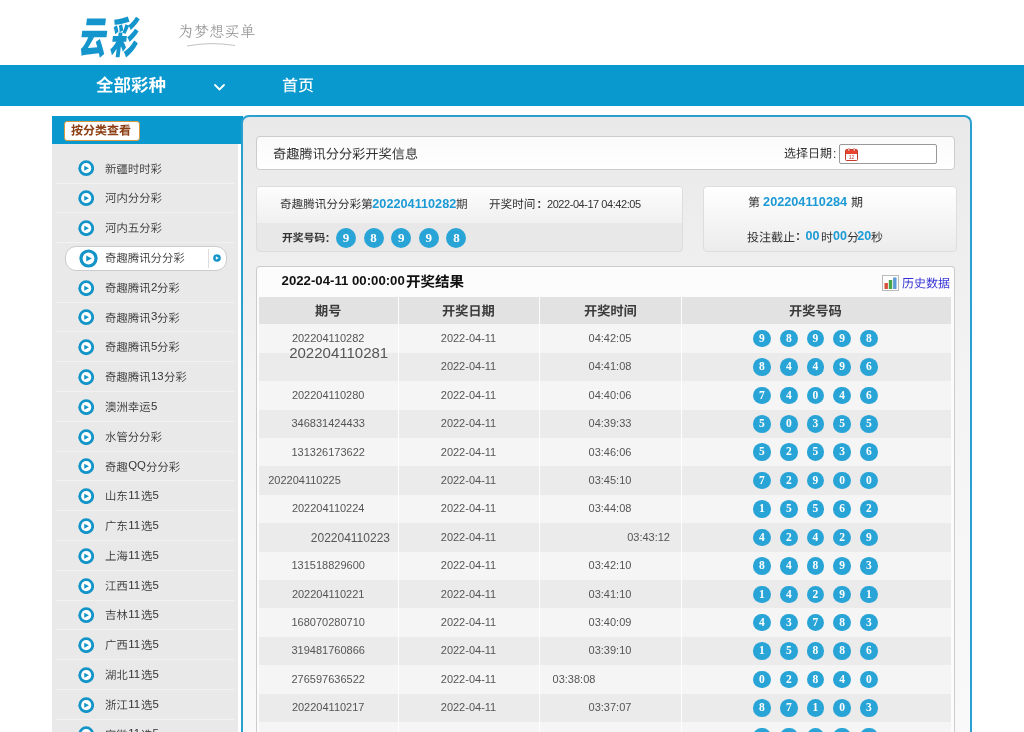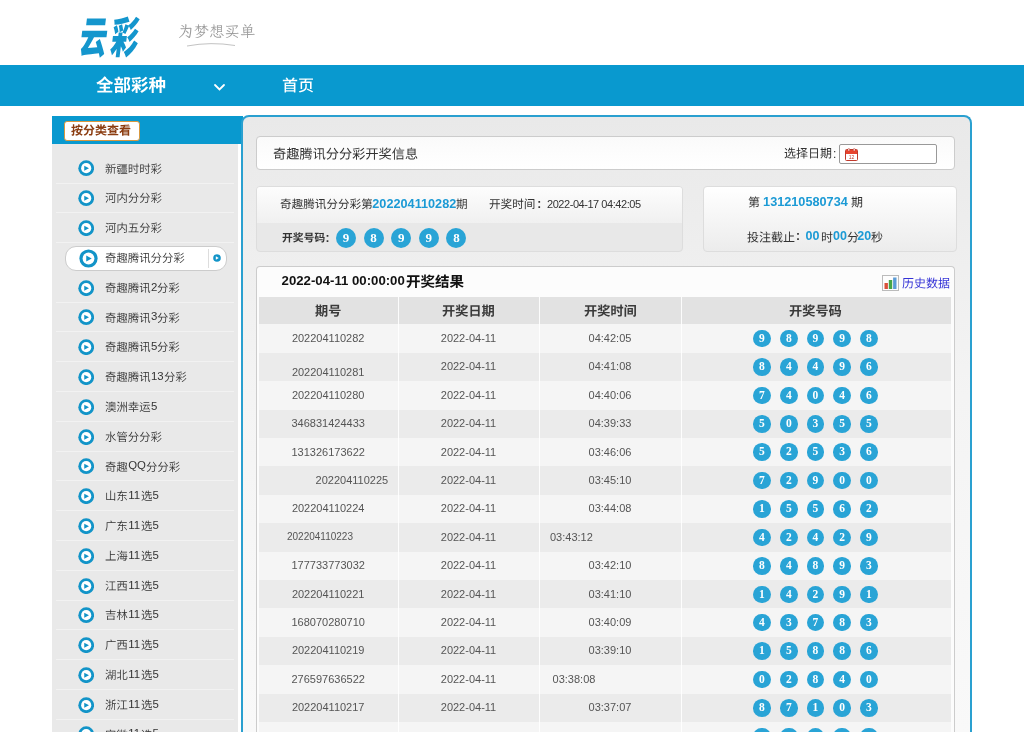--- a/index.html
+++ b/index.html
@@ -598,21 +598,21 @@
 <div class="ball" style="left:363.6px;top:228.2px;width:20.0px;height:20.0px;font-size:13.0px;line-height:20.0px">8</div>
 <div class="ball" style="left:391.2px;top:228.2px;width:20.0px;height:20.0px;font-size:13.0px;line-height:20.0px">9</div>
 <div class="ball" style="left:418.8px;top:228.2px;width:20.0px;height:20.0px;font-size:13.0px;line-height:20.0px">9</div>
 <div class="ball" style="left:446.4px;top:228.2px;width:20.0px;height:20.0px;font-size:13.0px;line-height:20.0px">8</div>
 <div class="ab" style="left:703px;top:185.5px;width:252px;height:64px;border:1px solid #ddd;border-radius:4px;background:linear-gradient(#fff,#ececec)"></div>
 <div class="ab" style="left:747.8px;top:196.1px">
     <svg class="zh " width="12.0" height="12.0" viewBox="0 -880 1000 1000" fill="#333">
       <use href="#R7B2C" x="0"></use>
     </svg>
   </div>
-<div class="ab la" style="left:763.1px;top:194.6px;font-size:12.7px;font-weight:bold;color:#1b9ad5">131210580734</div>
+<div class="ab la" style="left:763.1px;top:194.6px;font-size:12.7px;font-weight:bold;color:#1b9ad5">202204110284</div>
 <div class="ab" style="left:850.9px;top:196.1px">
     <svg class="zh " width="12.0" height="12.0" viewBox="0 -880 1000 1000" fill="#333">
       <use href="#R671F" x="0"></use>
     </svg>
   </div>
 <div class="ab" style="left:747.0px;top:230.6px">
     <svg class="zh " width="48.0" height="12.0" viewBox="0 -880 4000 1000" fill="#333">
       <use href="#R6295" x="0"></use>
       <use href="#R6CE8" x="1000"></use>
       <use href="#R622A" x="2000"></use>
@@ -696,21 +696,21 @@
 <div class="ab" style="left:258.5px;top:324.4px;width:692px;height:28.4px;background:#f5f5f5"></div>
 <div class="ab la" style="left:328.2px;top:331.9px;font-size:11px;color:#555;width:120px;text-align:center;margin-left:-60px">202204110282</div>
 <div class="ab la" style="left:468.5px;top:331.9px;font-size:11px;color:#555;width:120px;text-align:center;margin-left:-60px">2022-04-11</div>
 <div class="ab la" style="left:610.0px;top:331.9px;font-size:11px;color:#555;width:120px;text-align:center;margin-left:-60px">04:42:05</div>
 <div class="ball" style="left:753.2px;top:329.8px;width:17.5px;height:17.5px;font-size:11.5px;line-height:17.5px">9</div>
 <div class="ball" style="left:780.0px;top:329.8px;width:17.5px;height:17.5px;font-size:11.5px;line-height:17.5px">8</div>
 <div class="ball" style="left:806.6px;top:329.8px;width:17.5px;height:17.5px;font-size:11.5px;line-height:17.5px">9</div>
 <div class="ball" style="left:833.4px;top:329.8px;width:17.5px;height:17.5px;font-size:11.5px;line-height:17.5px">9</div>
 <div class="ball" style="left:860.0px;top:329.8px;width:17.5px;height:17.5px;font-size:11.5px;line-height:17.5px">8</div>
 <div class="ab" style="left:258.5px;top:352.8px;width:692px;height:28.4px;background:#ebebeb"></div>
-<div class="ab la" style="left:328.2px;top:366px;font-size:11px;color:#555;width:120px;text-align:center;margin-left:-60px">202204110281</div>
+<div class="ab la" style="left:328.2px;top:344px;font-size:15px;color:#555;width:120px;text-align:right;margin-left:-60px">202204110281</div>
 <div class="ab la" style="left:468.5px;top:360.3px;font-size:11px;color:#555;width:120px;text-align:center;margin-left:-60px">2022-04-11</div>
 <div class="ab la" style="left:610.0px;top:360.3px;font-size:11px;color:#555;width:120px;text-align:center;margin-left:-60px">04:41:08</div>
 <div class="ball" style="left:753.2px;top:358.2px;width:17.5px;height:17.5px;font-size:11.5px;line-height:17.5px">8</div>
 <div class="ball" style="left:780.0px;top:358.2px;width:17.5px;height:17.5px;font-size:11.5px;line-height:17.5px">4</div>
 <div class="ball" style="left:806.6px;top:358.2px;width:17.5px;height:17.5px;font-size:11.5px;line-height:17.5px">4</div>
 <div class="ball" style="left:833.4px;top:358.2px;width:17.5px;height:17.5px;font-size:11.5px;line-height:17.5px">9</div>
 <div class="ball" style="left:860.0px;top:358.2px;width:17.5px;height:17.5px;font-size:11.5px;line-height:17.5px">6</div>
 <div class="ab" style="left:258.5px;top:381.2px;width:692px;height:28.4px;background:#f5f5f5"></div>
 <div class="ab la" style="left:328.2px;top:388.7px;font-size:11px;color:#555;width:120px;text-align:center;margin-left:-60px">202204110280</div>
 <div class="ab la" style="left:468.5px;top:388.7px;font-size:11px;color:#555;width:120px;text-align:center;margin-left:-60px">2022-04-11</div>
@@ -732,48 +732,48 @@
 <div class="ab" style="left:258.5px;top:438.0px;width:692px;height:28.4px;background:#f5f5f5"></div>
 <div class="ab la" style="left:328.2px;top:445.5px;font-size:11px;color:#555;width:120px;text-align:center;margin-left:-60px">131326173622</div>
 <div class="ab la" style="left:468.5px;top:445.5px;font-size:11px;color:#555;width:120px;text-align:center;margin-left:-60px">2022-04-11</div>
 <div class="ab la" style="left:610.0px;top:445.5px;font-size:11px;color:#555;width:120px;text-align:center;margin-left:-60px">03:46:06</div>
 <div class="ball" style="left:753.2px;top:443.4px;width:17.5px;height:17.5px;font-size:11.5px;line-height:17.5px">5</div>
 <div class="ball" style="left:780.0px;top:443.4px;width:17.5px;height:17.5px;font-size:11.5px;line-height:17.5px">2</div>
 <div class="ball" style="left:806.6px;top:443.4px;width:17.5px;height:17.5px;font-size:11.5px;line-height:17.5px">5</div>
 <div class="ball" style="left:833.4px;top:443.4px;width:17.5px;height:17.5px;font-size:11.5px;line-height:17.5px">3</div>
 <div class="ball" style="left:860.0px;top:443.4px;width:17.5px;height:17.5px;font-size:11.5px;line-height:17.5px">6</div>
 <div class="ab" style="left:258.5px;top:466.4px;width:692px;height:28.4px;background:#ebebeb"></div>
-<div class="ab la" style="left:328.2px;top:473.9px;font-size:11px;color:#555;width:120px;text-align:right;margin-left:-60px">202204110225</div>
+<div class="ab la" style="left:328.2px;top:473.9px;font-size:11px;color:#555;width:120px;text-align:left;margin-left:-60px">202204110225</div>
 <div class="ab la" style="left:468.5px;top:473.9px;font-size:11px;color:#555;width:120px;text-align:center;margin-left:-60px">2022-04-11</div>
 <div class="ab la" style="left:610.0px;top:473.9px;font-size:11px;color:#555;width:120px;text-align:center;margin-left:-60px">03:45:10</div>
 <div class="ball" style="left:753.2px;top:471.8px;width:17.5px;height:17.5px;font-size:11.5px;line-height:17.5px">7</div>
 <div class="ball" style="left:780.0px;top:471.8px;width:17.5px;height:17.5px;font-size:11.5px;line-height:17.5px">2</div>
 <div class="ball" style="left:806.6px;top:471.8px;width:17.5px;height:17.5px;font-size:11.5px;line-height:17.5px">9</div>
 <div class="ball" style="left:833.4px;top:471.8px;width:17.5px;height:17.5px;font-size:11.5px;line-height:17.5px">0</div>
 <div class="ball" style="left:860.0px;top:471.8px;width:17.5px;height:17.5px;font-size:11.5px;line-height:17.5px">0</div>
 <div class="ab" style="left:258.5px;top:494.8px;width:692px;height:28.4px;background:#f5f5f5"></div>
 <div class="ab la" style="left:328.2px;top:502.3px;font-size:11px;color:#555;width:120px;text-align:center;margin-left:-60px">202204110224</div>
 <div class="ab la" style="left:468.5px;top:502.3px;font-size:11px;color:#555;width:120px;text-align:center;margin-left:-60px">2022-04-11</div>
 <div class="ab la" style="left:610.0px;top:502.3px;font-size:11px;color:#555;width:120px;text-align:center;margin-left:-60px">03:44:08</div>
 <div class="ball" style="left:753.2px;top:500.2px;width:17.5px;height:17.5px;font-size:11.5px;line-height:17.5px">1</div>
 <div class="ball" style="left:780.0px;top:500.2px;width:17.5px;height:17.5px;font-size:11.5px;line-height:17.5px">5</div>
 <div class="ball" style="left:806.6px;top:500.2px;width:17.5px;height:17.5px;font-size:11.5px;line-height:17.5px">5</div>
 <div class="ball" style="left:833.4px;top:500.2px;width:17.5px;height:17.5px;font-size:11.5px;line-height:17.5px">6</div>
 <div class="ball" style="left:860.0px;top:500.2px;width:17.5px;height:17.5px;font-size:11.5px;line-height:17.5px">2</div>
 <div class="ab" style="left:258.5px;top:523.2px;width:692px;height:28.4px;background:#ebebeb"></div>
-<div class="ab la" style="left:347px;top:530.7px;font-size:10px;color:#555;width:120px;text-align:left;margin-left:-60px">202204110223</div>
+<div class="ab la" style="left:330px;top:530.7px;font-size:12px;color:#555;width:120px;text-align:right;margin-left:-60px">202204110223</div>
 <div class="ab la" style="left:468.5px;top:530.7px;font-size:11px;color:#555;width:120px;text-align:center;margin-left:-60px">2022-04-11</div>
-<div class="ab la" style="left:610.0px;top:530.7px;font-size:11px;color:#555;width:120px;text-align:left;margin-left:-60px">03:43:12</div>
+<div class="ab la" style="left:610.0px;top:530.7px;font-size:11px;color:#555;width:120px;text-align:right;margin-left:-60px">03:43:12</div>
 <div class="ball" style="left:753.2px;top:528.6px;width:17.5px;height:17.5px;font-size:11.5px;line-height:17.5px">4</div>
 <div class="ball" style="left:780.0px;top:528.6px;width:17.5px;height:17.5px;font-size:11.5px;line-height:17.5px">2</div>
 <div class="ball" style="left:806.6px;top:528.6px;width:17.5px;height:17.5px;font-size:11.5px;line-height:17.5px">4</div>
 <div class="ball" style="left:833.4px;top:528.6px;width:17.5px;height:17.5px;font-size:11.5px;line-height:17.5px">2</div>
 <div class="ball" style="left:860.0px;top:528.6px;width:17.5px;height:17.5px;font-size:11.5px;line-height:17.5px">9</div>
 <div class="ab" style="left:258.5px;top:551.6px;width:692px;height:28.4px;background:#f5f5f5"></div>
-<div class="ab la" style="left:328.2px;top:559.1px;font-size:11px;color:#555;width:120px;text-align:center;margin-left:-60px">177733773032</div>
+<div class="ab la" style="left:328.2px;top:559.1px;font-size:11px;color:#555;width:120px;text-align:center;margin-left:-60px">131518829600</div>
 <div class="ab la" style="left:468.5px;top:559.1px;font-size:11px;color:#555;width:120px;text-align:center;margin-left:-60px">2022-04-11</div>
 <div class="ab la" style="left:610.0px;top:559.1px;font-size:11px;color:#555;width:120px;text-align:center;margin-left:-60px">03:42:10</div>
 <div class="ball" style="left:753.2px;top:557.0px;width:17.5px;height:17.5px;font-size:11.5px;line-height:17.5px">8</div>
 <div class="ball" style="left:780.0px;top:557.0px;width:17.5px;height:17.5px;font-size:11.5px;line-height:17.5px">4</div>
 <div class="ball" style="left:806.6px;top:557.0px;width:17.5px;height:17.5px;font-size:11.5px;line-height:17.5px">8</div>
 <div class="ball" style="left:833.4px;top:557.0px;width:17.5px;height:17.5px;font-size:11.5px;line-height:17.5px">9</div>
 <div class="ball" style="left:860.0px;top:557.0px;width:17.5px;height:17.5px;font-size:11.5px;line-height:17.5px">3</div>
 <div class="ab" style="left:258.5px;top:580.0px;width:692px;height:28.4px;background:#ebebeb"></div>
 <div class="ab la" style="left:328.2px;top:587.5px;font-size:11px;color:#555;width:120px;text-align:center;margin-left:-60px">202204110221</div>
 <div class="ab la" style="left:468.5px;top:587.5px;font-size:11px;color:#555;width:120px;text-align:center;margin-left:-60px">2022-04-11</div>
@@ -786,21 +786,21 @@
 <div class="ab" style="left:258.5px;top:608.4px;width:692px;height:28.4px;background:#f5f5f5"></div>
 <div class="ab la" style="left:328.2px;top:615.9px;font-size:11px;color:#555;width:120px;text-align:center;margin-left:-60px">168070280710</div>
 <div class="ab la" style="left:468.5px;top:615.9px;font-size:11px;color:#555;width:120px;text-align:center;margin-left:-60px">2022-04-11</div>
 <div class="ab la" style="left:610.0px;top:615.9px;font-size:11px;color:#555;width:120px;text-align:center;margin-left:-60px">03:40:09</div>
 <div class="ball" style="left:753.2px;top:613.9px;width:17.5px;height:17.5px;font-size:11.5px;line-height:17.5px">4</div>
 <div class="ball" style="left:780.0px;top:613.9px;width:17.5px;height:17.5px;font-size:11.5px;line-height:17.5px">3</div>
 <div class="ball" style="left:806.6px;top:613.9px;width:17.5px;height:17.5px;font-size:11.5px;line-height:17.5px">7</div>
 <div class="ball" style="left:833.4px;top:613.9px;width:17.5px;height:17.5px;font-size:11.5px;line-height:17.5px">8</div>
 <div class="ball" style="left:860.0px;top:613.9px;width:17.5px;height:17.5px;font-size:11.5px;line-height:17.5px">3</div>
 <div class="ab" style="left:258.5px;top:636.8px;width:692px;height:28.4px;background:#ebebeb"></div>
-<div class="ab la" style="left:328.2px;top:644.3px;font-size:11px;color:#555;width:120px;text-align:center;margin-left:-60px">202204110219</div>
+<div class="ab la" style="left:328.2px;top:644.3px;font-size:11px;color:#555;width:120px;text-align:center;margin-left:-60px">319481760866</div>
 <div class="ab la" style="left:468.5px;top:644.3px;font-size:11px;color:#555;width:120px;text-align:center;margin-left:-60px">2022-04-11</div>
 <div class="ab la" style="left:610.0px;top:644.3px;font-size:11px;color:#555;width:120px;text-align:center;margin-left:-60px">03:39:10</div>
 <div class="ball" style="left:753.2px;top:642.2px;width:17.5px;height:17.5px;font-size:11.5px;line-height:17.5px">1</div>
 <div class="ball" style="left:780.0px;top:642.2px;width:17.5px;height:17.5px;font-size:11.5px;line-height:17.5px">5</div>
 <div class="ball" style="left:806.6px;top:642.2px;width:17.5px;height:17.5px;font-size:11.5px;line-height:17.5px">8</div>
 <div class="ball" style="left:833.4px;top:642.2px;width:17.5px;height:17.5px;font-size:11.5px;line-height:17.5px">8</div>
 <div class="ball" style="left:860.0px;top:642.2px;width:17.5px;height:17.5px;font-size:11.5px;line-height:17.5px">6</div>
 <div class="ab" style="left:258.5px;top:665.2px;width:692px;height:28.4px;background:#f5f5f5"></div>
 <div class="ab la" style="left:328.2px;top:672.7px;font-size:11px;color:#555;width:120px;text-align:center;margin-left:-60px">276597636522</div>
 <div class="ab la" style="left:468.5px;top:672.7px;font-size:11px;color:#555;width:120px;text-align:center;margin-left:-60px">2022-04-11</div>

